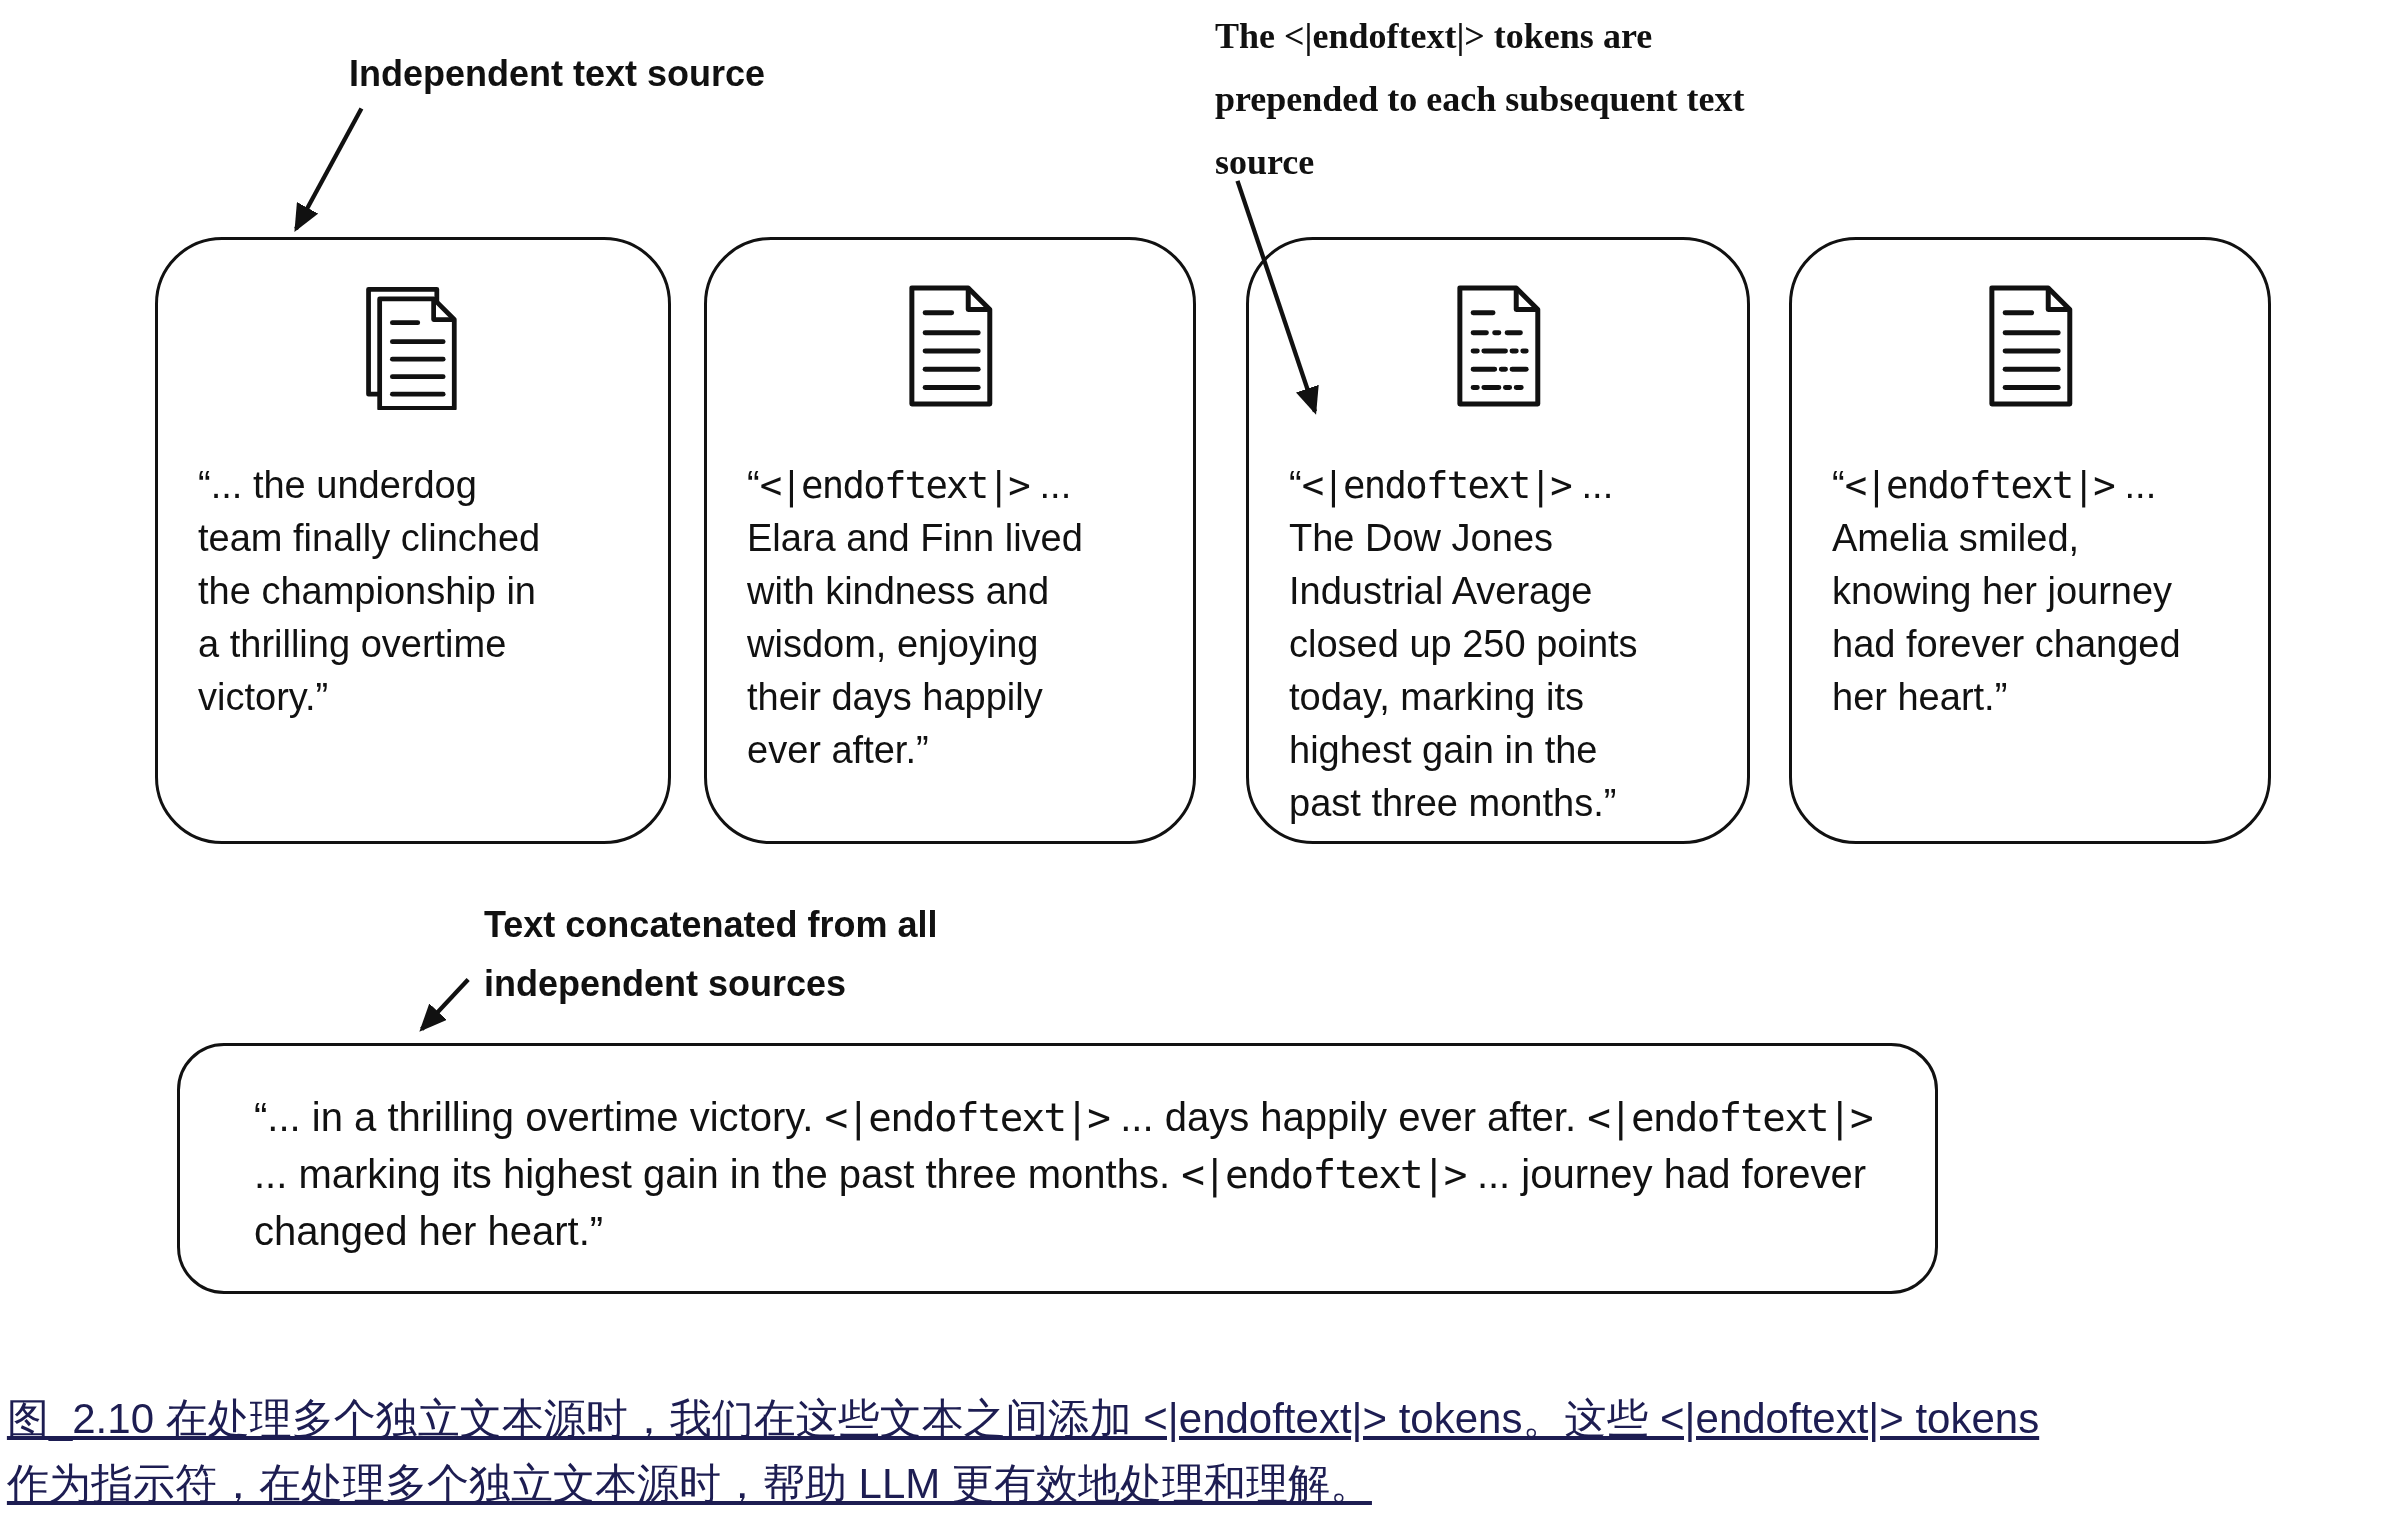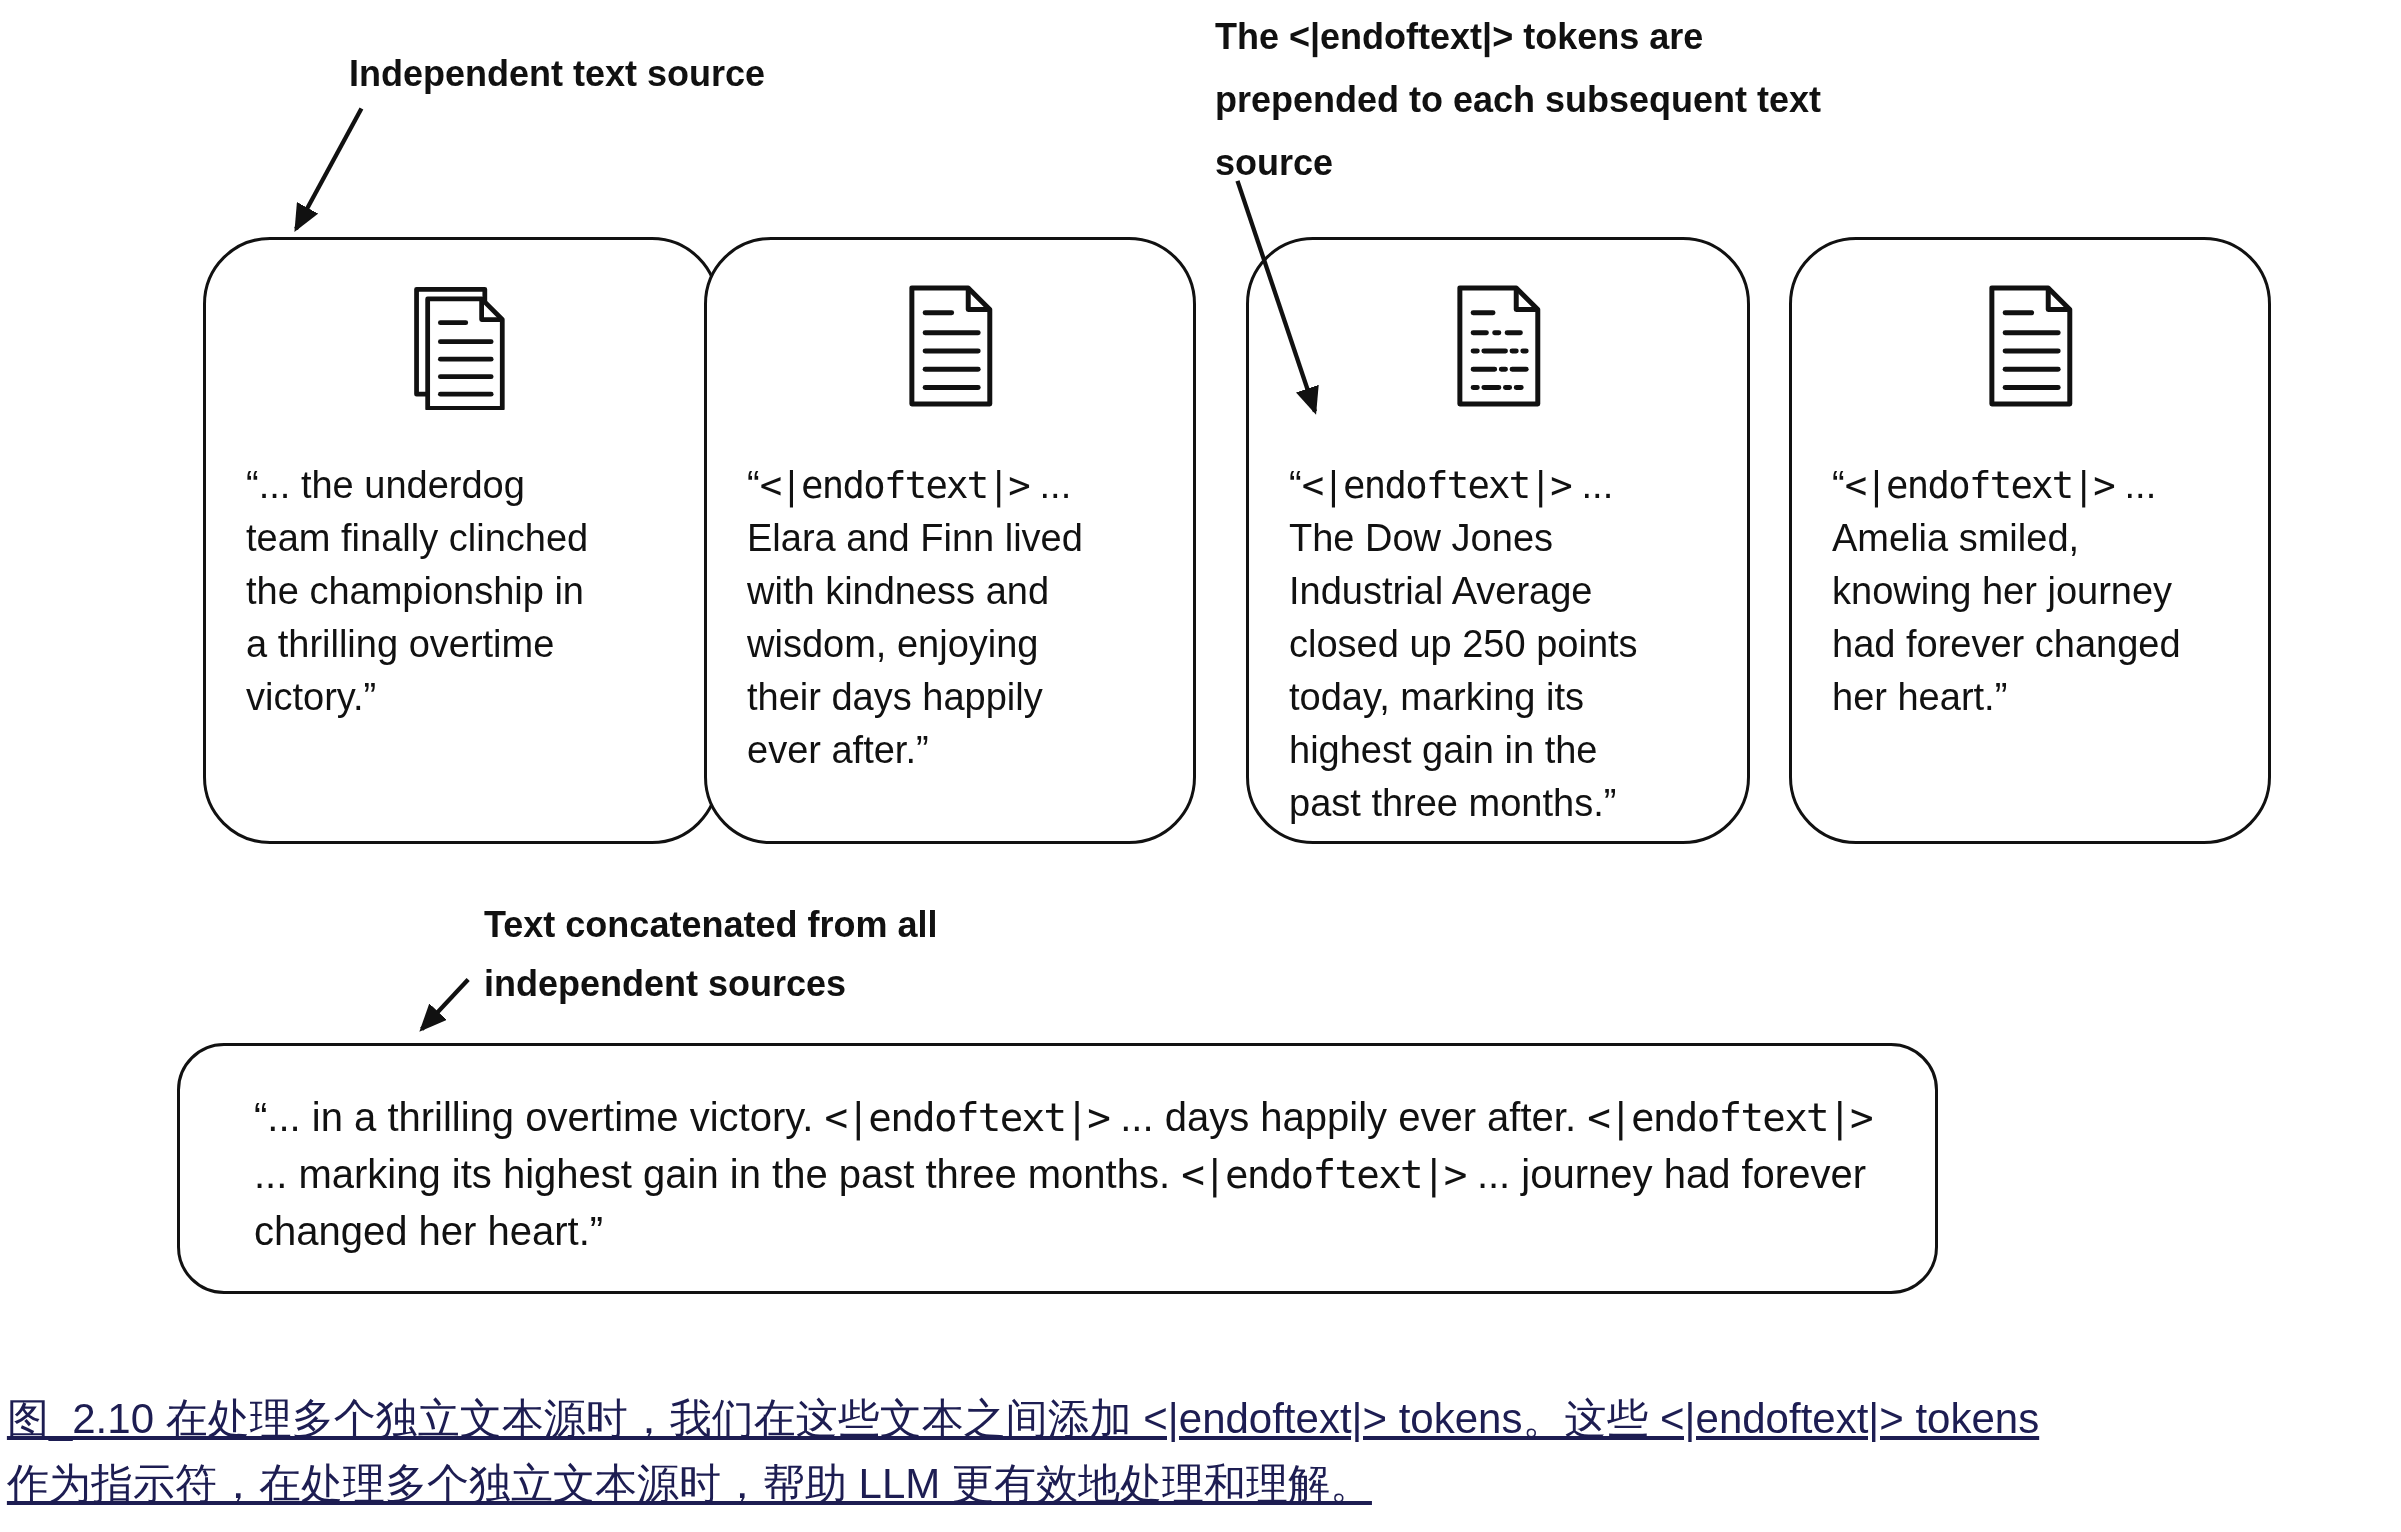--- a/index.html
+++ b/index.html
@@ -79,32 +79,32 @@
 </style>
 </head>
 <body>
 
 <div id="canvas">
 
   <div class="annot" style="left:349px;top:53px;">
     <span class="annot-line">Independent text source</span>
   </div>
 
-  <div class="annot" style="left:1215px;top:5.2px;line-height:63px;">
+  <div class="annot" style="left:1215px;top:5.2px;line-height:63px;font-family:Liberation Serif, serif;">
     <span class="annot-line">The &lt;|endoftext|&gt; tokens are</span>
     <span class="annot-line">prepended to each subsequent text</span>
     <span class="annot-line">source</span>
   </div>
 
   <div class="annot" style="left:484px;top:895px;line-height:59px;">
     <span class="annot-line">Text concatenated from all</span>
     <span class="annot-line">independent sources</span>
   </div>
 
-  <div class="srcbox" style="left:155px;width:516px;margin-left:48px;">
+  <div class="srcbox" style="left:155px;width:516px;">
     <div class="iconwrap">
       <svg width="105" height="127" viewBox="0 0 132 160">
         <path class="icon-page" d="M10 8 H96 V140 H10 Z"></path>
         <path class="icon-page" d="M24 20 H92 L118 46 V158 H24 Z"></path>
         <path d="M92 20 V46 H118" fill="none" stroke="#111" stroke-width="6" stroke-linejoin="round"></path>
         <path class="icon-line" d="M40 50 H72"></path>
         <path class="icon-line" d="M40 74 H104"></path>
         <path class="icon-line" d="M40 96 H104"></path>
         <path class="icon-line" d="M40 118 H104"></path>
         <path class="icon-line" d="M40 140 H104"></path>

